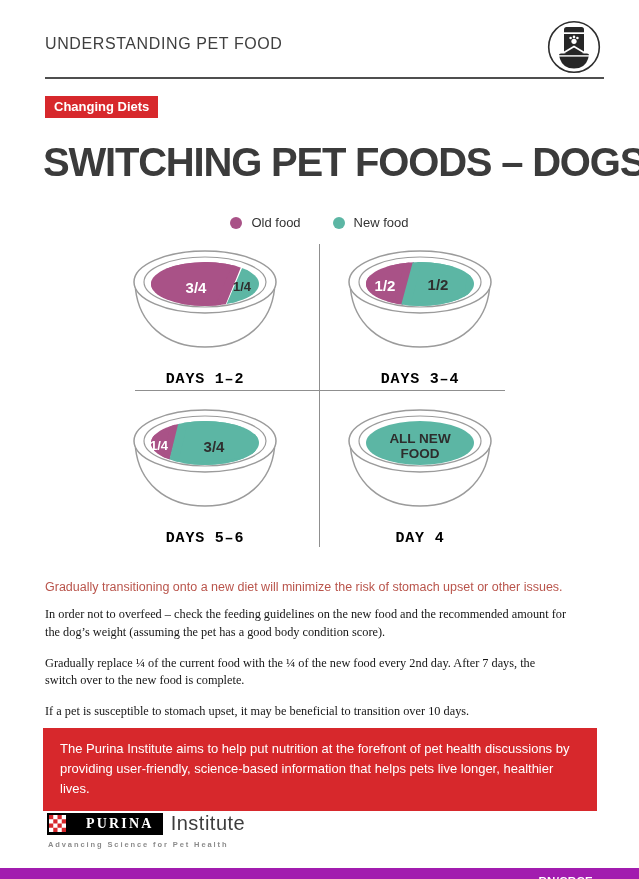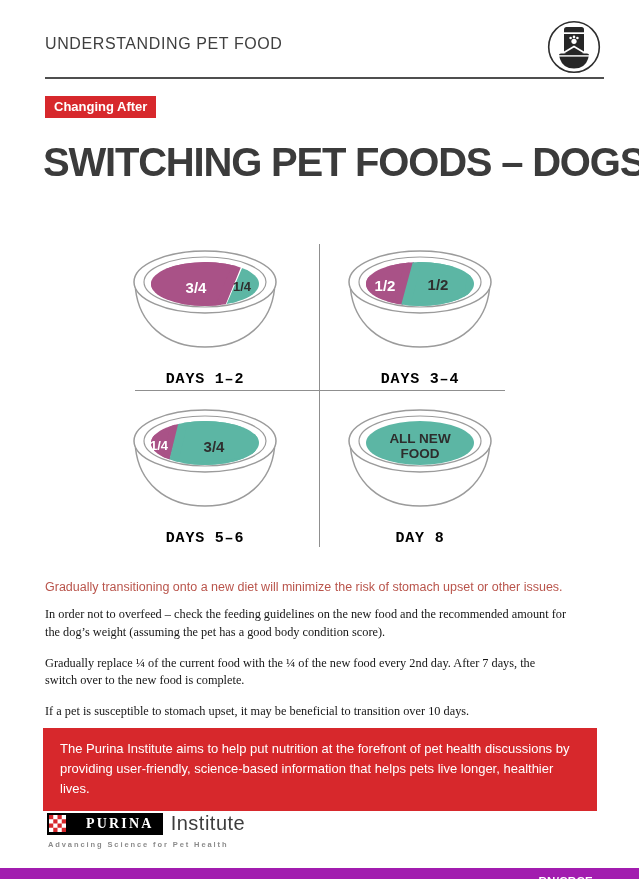--- a/index.html
+++ b/index.html
@@ -105,24 +105,34 @@
       <circle cx="23.6" cy="18" r="1.3" fill="#ffffff"></circle>
       <circle cx="27" cy="16.9" r="1.3" fill="#ffffff"></circle>
       <circle cx="30.4" cy="18" r="1.3" fill="#ffffff"></circle>
       <path d="M17,32.5 L27,26.5 L37,32.5" fill="none" stroke="#ffffff" stroke-width="1.7"></path>
       <path d="M12,35 Q12,33.4 14,33.4 L40,33.4 Q42,33.4 42,35 L41,39 Q38,48.5 27,48.5 Q16,48.5 13,39 Z" fill="#262626"></path>
       <rect x="12" y="35.2" width="30" height="1.4" fill="#ffffff"></rect>
     </svg>
   </div>
   <div class="hdr-rule"></div>
 
-  <div class="badge">Changing After</div>
+  <div class="badge">Changing Diets</div>
 
   <div class="big-title">SWITCHING PET FOODS – DOGS</div>
 
+  <div class="legend">
+    <div class="legend-item">
+      <span class="dot dot-old"></span>
+      <span>Old food</span>
+    </div>
+    <div class="legend-item">
+      <span class="dot dot-new"></span>
+      <span>New food</span>
+    </div>
+  </div>
 
   <div class="diagram">
     <div class="div-v"></div>
     <div class="div-h"></div>
 
     <div class="quad q1">
       <svg width="170" height="118" viewBox="0 0 170 118">
         <defs>
             <clipPath id="fc1">
               <ellipse cx="85" cy="38" rx="54" ry="22"></ellipse>
@@ -183,21 +193,21 @@
 
     <div class="quad q4">
       <svg width="170" height="118" viewBox="0 0 170 118">
         <path d="M 15.5,43 C 19,76 44,101 85,101 C 126,101 151,76 154.5,43" fill="#ffffff" stroke="#9b9b9b" stroke-width="1.5"></path>
         <ellipse cx="85" cy="36" rx="71" ry="31" fill="#ffffff" stroke="#9b9b9b" stroke-width="1.5"></ellipse>
         <ellipse cx="85" cy="36" rx="61" ry="25" fill="none" stroke="#9b9b9b" stroke-width="1.2"></ellipse>
         <ellipse cx="85" cy="38" rx="54" ry="22" fill="#5cb6a4"></ellipse>
         <text x="85" y="34" text-anchor="middle" dominant-baseline="middle" fill="#2d2d2d" font-size="13.5" font-weight="700">ALL NEW</text>
         <text x="85" y="49" text-anchor="middle" dominant-baseline="middle" fill="#2d2d2d" font-size="13.5" font-weight="700">FOOD</text>
       </svg>
-      <div class="bowl-label">DAY 8</div>
+      <div class="bowl-label">DAY 4</div>
     </div>
   </div>
 
   <div class="lead">Gradually transitioning onto a new diet will minimize the risk of stomach upset or other issues.</div>
 
   <div class="body-copy">
     <p>In order not to overfeed – check the feeding guidelines on the new food and the recommended amount for the dog’s weight (assuming the pet has a good body condition score).</p>
     <p>Gradually replace ¼ of the current food with the ¼ of the new food every 2nd day. After 7 days, the switch over to the new food is complete.</p>
     <p>If a pet is susceptible to stomach upset, it may be beneficial to transition over 10 days.</p>
   </div>

